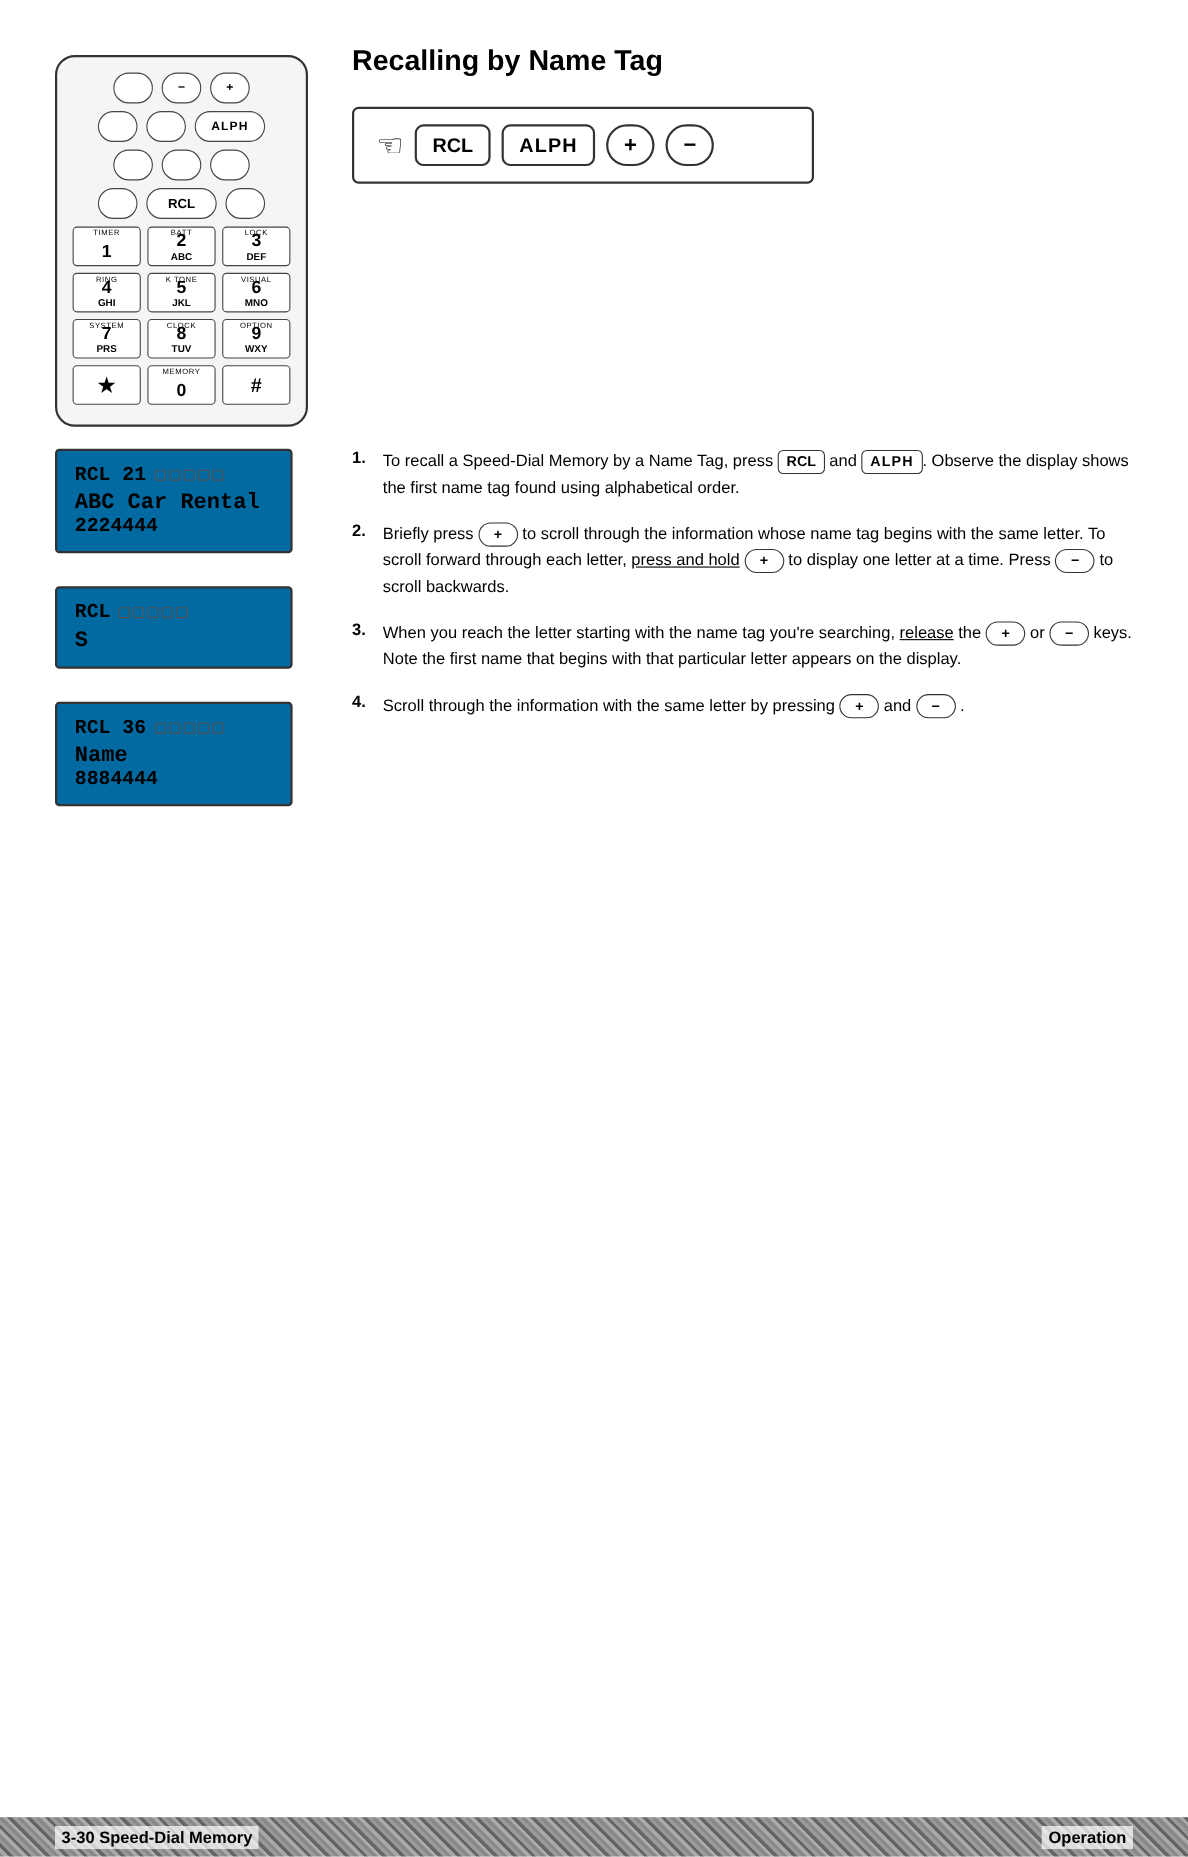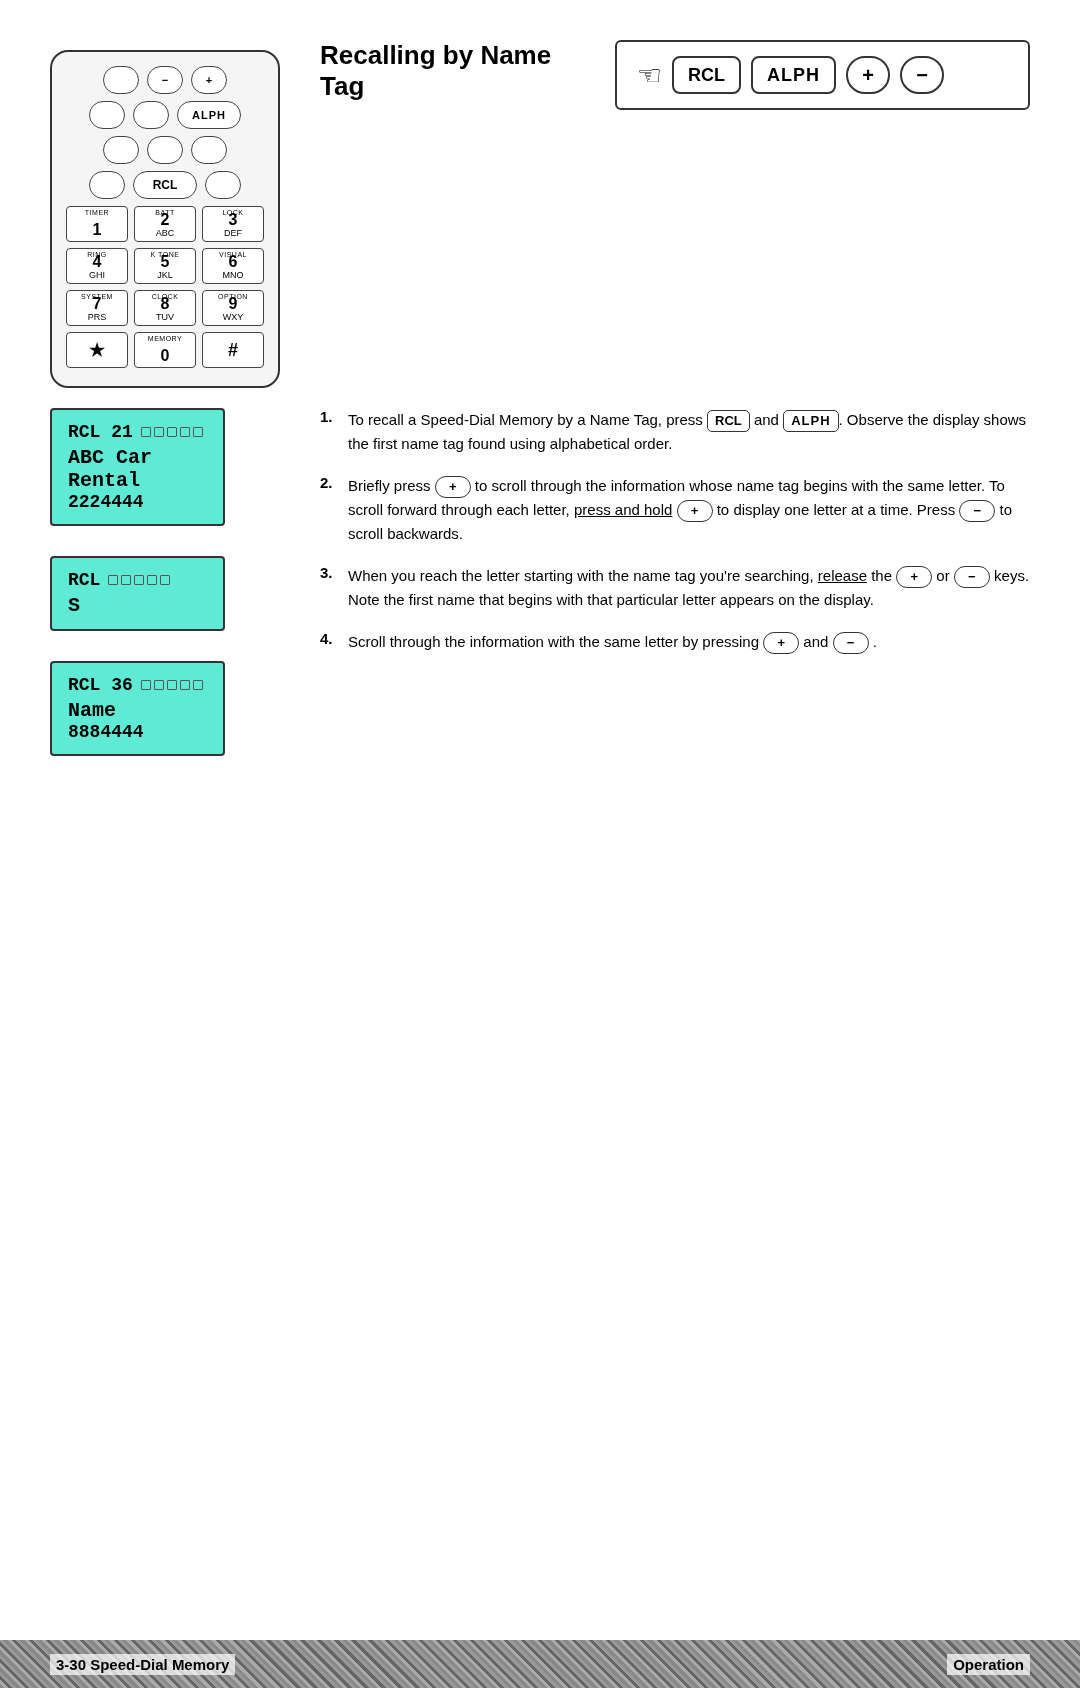--- a/index.html
+++ b/index.html
@@ -113,21 +113,21 @@
     }
 
     .btn-square .main-num {
       font-size: 16px;
       font-weight: bold;
       line-height: 1;
     }
 
     .btn-square .sub-num {
       font-size: 9px;
-      font-weight: normal;
+      font-weight: bold;
       text-transform: uppercase;
     }
 
     .keypad-grid {
       display: grid;
       grid-template-columns: repeat(3, 1fr);
       gap: 6px;
     }
 
     .btn-star, .btn-hash {
@@ -140,21 +140,21 @@
       justify-content: center;
       font-size: 18px;
       font-weight: bold;
       cursor: pointer;
     }
 
     
     .right-content {
       flex: 1;
       display: flex;
-      flex-direction: row;
+      flex-direction: column;
       gap: 16px;
     }
 
     .page-title {
       font-size: 26px;
       font-weight: bold;
       margin-bottom: 10px;
     }
 
     .keypad-sequence-label {
@@ -207,22 +207,22 @@
       min-width: 44px;
       font-size: 20px;
     }
 
     
     .lcd-display {
       border: 2px solid #333;
       border-radius: 4px;
       padding: 12px 16px;
       font-family: 'Courier New', monospace;
-      background: #5eead4;
-      width: 175px;
+      background: #0369a1;
+      width: 216px;
       margin-bottom: 10px;
     }
 
     .lcd-top-row {
       display: flex;
       flex-direction: row;
       align-items: center;
       gap: 8px;
       font-size: 18px;
       font-weight: bold;
@@ -317,21 +317,21 @@
     .underline-text {
       text-decoration: underline;
     }
 
     
     .footer-bar {
       position: absolute;
       bottom: 0;
       left: 0;
       right: 0;
-      height: 48px;
+      height: 36px;
       background: repeating-linear-gradient(
         45deg,
         #888 0px, #888 3px,
         #aaa 3px, #aaa 6px,
         #666 6px, #666 9px,
         #999 9px, #999 12px
       );
       display: flex;
       flex-direction: row;
       align-items: center;

